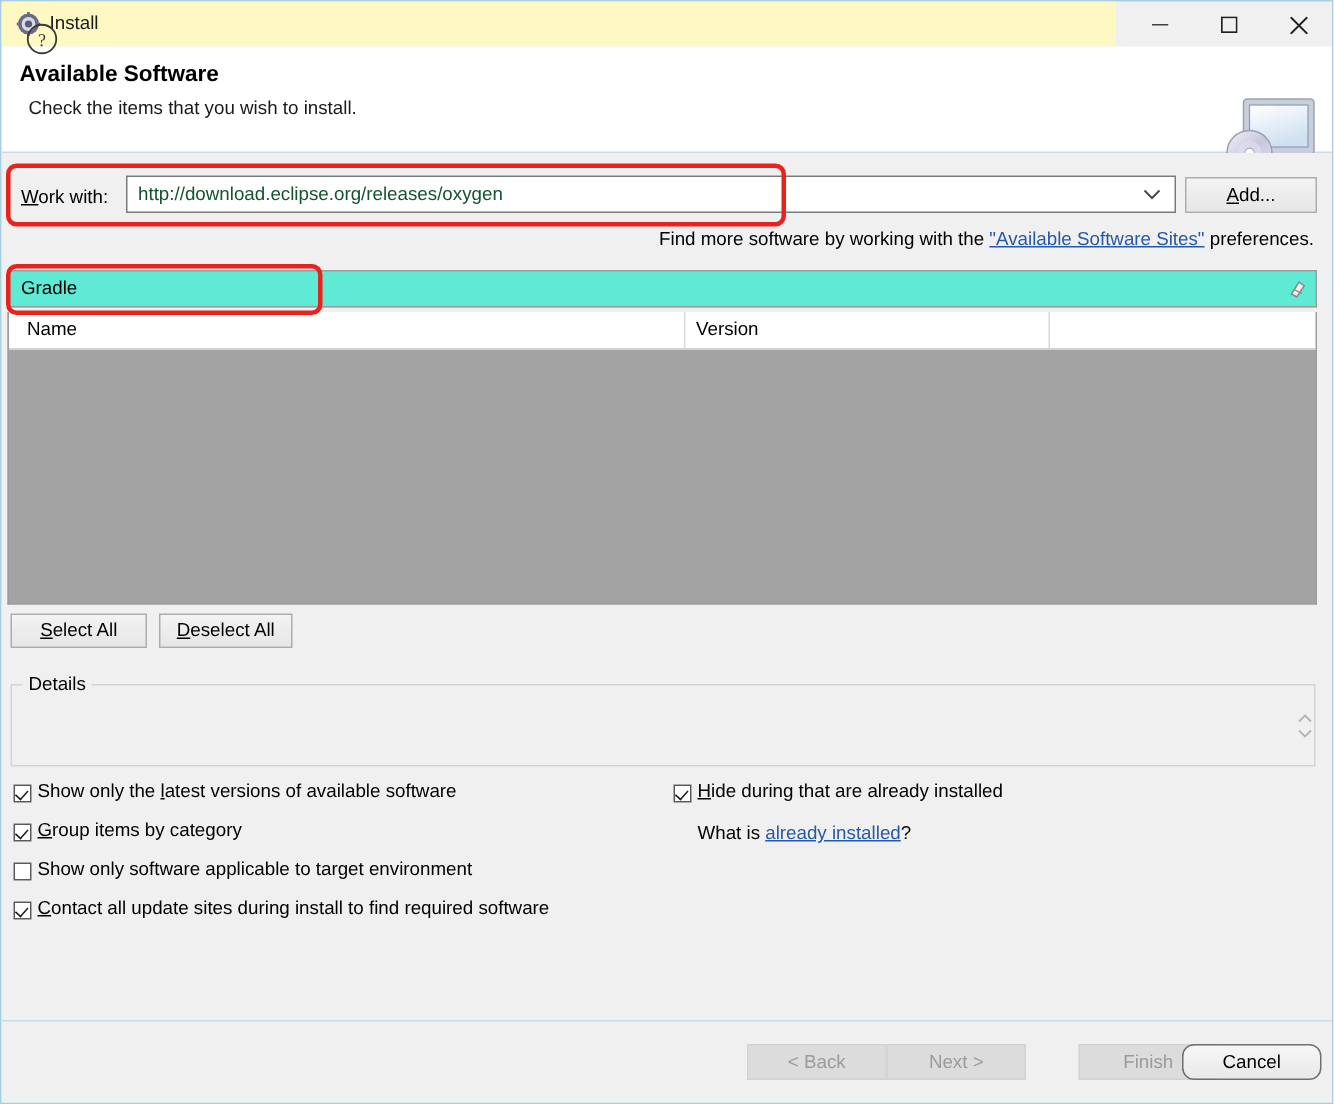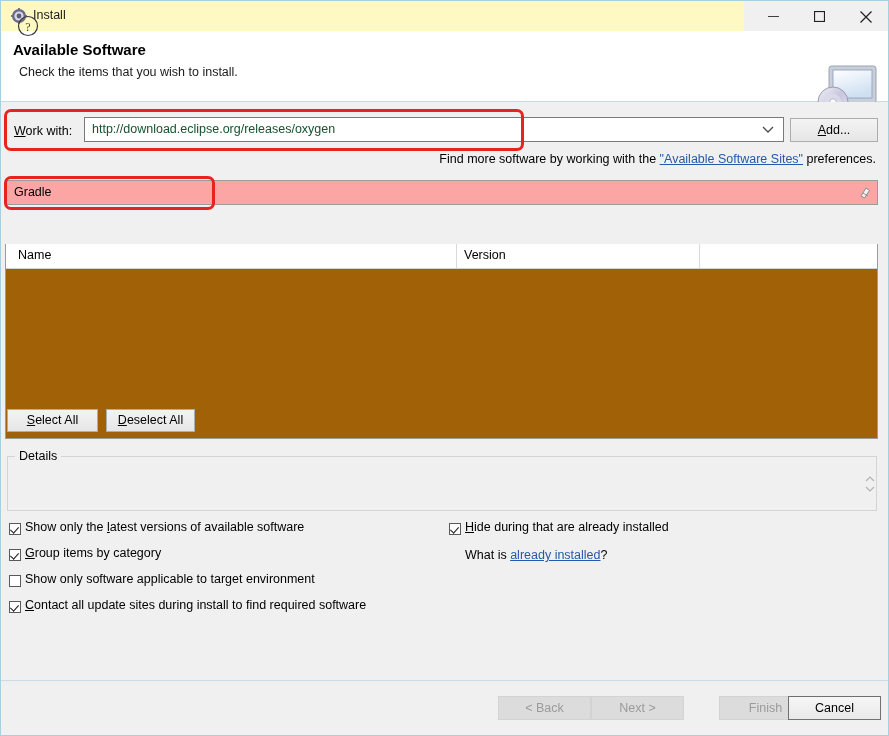--- a/index.html
+++ b/index.html
@@ -146,45 +146,44 @@
     color: #2659a8;
     text-decoration: underline;
   }
 
   
   #filter-box {
     position: absolute;
     left: 4px; top: 179px;
     width: 873px; height: 25px;
     box-sizing: border-box;
-    background: #fca5a5;
+    background: #5eead4;
     border: 1px solid #9c9c9c;
   }
   #filter-value {
     position: absolute;
     left: 8px; top: 4px;
     font-size: 12.5px;
     color: #000;
   }
   #filter-clear {
     position: absolute;
     right: 5px; top: 4px;
     width: 14px; height: 15px;
   }
 
   
   #table {
     position: absolute;
     left: 4px; top: 207px;
     width: 873px; height: 195px;
     box-sizing: border-box;
-    background: #a16207;
+    background: #a3a3a3;
     border: 1px solid #9c9c9c;
     border-top: none;
-    margin-top: 36px;
   }
   #table-head {
     position: relative;
     height: 24px;
     background: #ffffff;
     border-bottom: 1px solid #d3d3d3;
   }
   .th {
     position: absolute;
     top: 4px;
@@ -317,21 +316,21 @@
     color: #9b9b9b;
   }
   .wbtn.enabled {
     background: linear-gradient(#f6f6f6, #e9e9e9);
     border: 1px solid #707070;
     color: #000;
   }
   #btn-back   { left: 497px; }
   #btn-next   { left: 590px; }
   #btn-finish { left: 686px; margin-left: 32px; }
-  #btn-cancel { left: 787px; }
+  #btn-cancel { left: 787px; border-radius: 8px; }
 
   
   .redbox {
     position: absolute;
     box-sizing: border-box;
     border: 3px solid #e8231e;
     border-radius: 7px;
     pointer-events: none;
   }
   #redbox-1 { left: 3px; top: 108px; width: 520px; height: 42px; }

